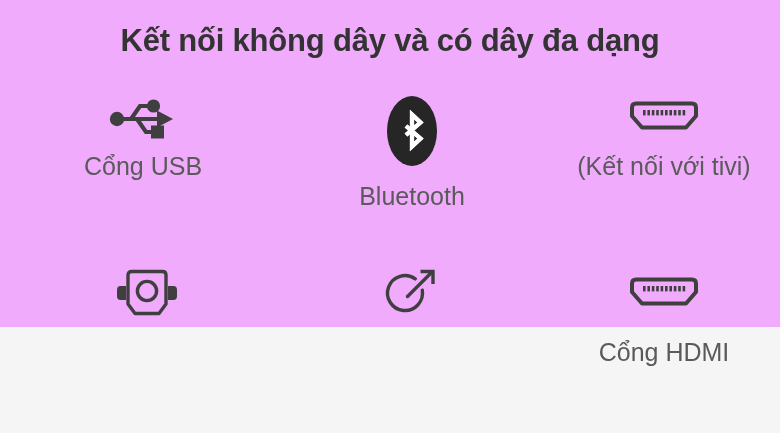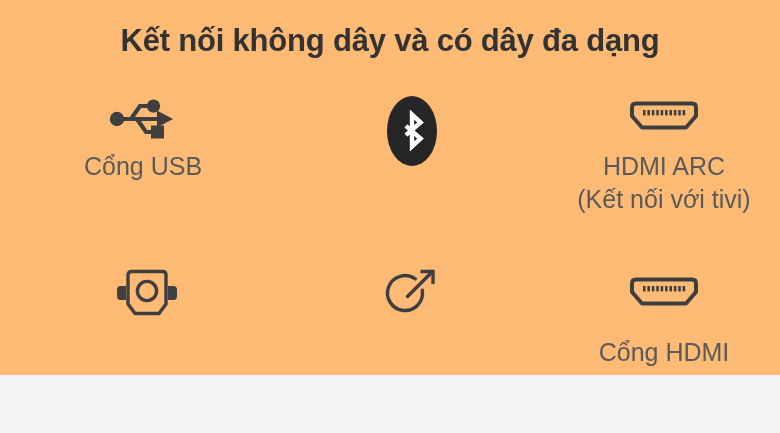--- a/index.html
+++ b/index.html
@@ -13,22 +13,22 @@
     background: #f5f5f5;
     font-family: "Liberation Sans", "DejaVu Sans", sans-serif;
     overflow: hidden;
     position: relative;
     -webkit-font-smoothing: antialiased;
   }
 
   #page {
     position: relative;
     width: 780px;
-    height: 375px;
-    background: #fdba74;
+    height: 327px;
+    background: #f0abfc;
   }
 
   
   .title {
     position: absolute;
     top: 22px;
     left: 0;
     width: 780px;
     text-align: center;
     font-size: 31px;
@@ -134,20 +134,23 @@
       </div>
     </div>
 
     <div class="cell cell-bt col-2 row-1">
       <div class="icon-wrap">
         <svg width="54" height="76" viewBox="0 0 54 76" aria-hidden="true">
           <ellipse cx="27" cy="38" rx="25" ry="35" fill="#262626"></ellipse>
           <path d="M21 19 L35.5 31.5 L27 39.5 L27 7.5 L35.5 15.5 L21 28" fill="none" stroke="#ffffff" stroke-width="4.2" stroke-linejoin="miter" stroke-linecap="butt" transform="translate(0,14) scale(1,1.0)"></path>
           <path d="M21 33 L35.5 45.5 L27 53.5 L27 21.5 L35.5 29.5 L21 42" fill="none" stroke="#ffffff" stroke-width="4.2" stroke-linejoin="miter" stroke-linecap="butt"></path>
         </svg>
+      </div>
+      <div class="label">
+        <span>Bluetooth</span>
       </div>
     </div>
 
     <div class="cell cell-hdmiarc col-3 row-1">
       <div class="icon-wrap">
         <svg width="74" height="34" viewBox="0 0 74 34" aria-hidden="true">
           <path d="M5 7.5
                    Q5 3.5 9 3.5
                    L65 3.5
                    Q69 3.5 69 7.5
@@ -163,21 +166,20 @@
             <rect x="33.6" y="10" width="2.6" height="5.4"></rect>
             <rect x="38" y="10" width="2.6" height="5.4"></rect>
             <rect x="42.4" y="10" width="2.6" height="5.4"></rect>
             <rect x="46.8" y="10" width="2.6" height="5.4"></rect>
             <rect x="51.2" y="10" width="2.6" height="5.4"></rect>
             <rect x="55.6" y="10" width="2.6" height="5.4"></rect>
           </g>
         </svg>
       </div>
       <div class="label">
-        <span>HDMI ARC</span>
         <span class="sub">(Kết nối với tivi)</span>
       </div>
     </div>
 
     <div class="cell cell-optical row-2">
       <div class="icon-wrap">
         <svg width="66" height="56" viewBox="0 0 66 56" aria-hidden="true">
 
           <path d="M12 21 L6.5 21 Q3 21 3 25 L3 31 Q3 35 6.5 35 L12 35 Z" fill="#3f3f3f"></path>
           <path d="M54 21 L59.5 21 Q63 21 63 25 L63 31 Q63 35 59.5 35 L54 35 Z" fill="#3f3f3f"></path>

